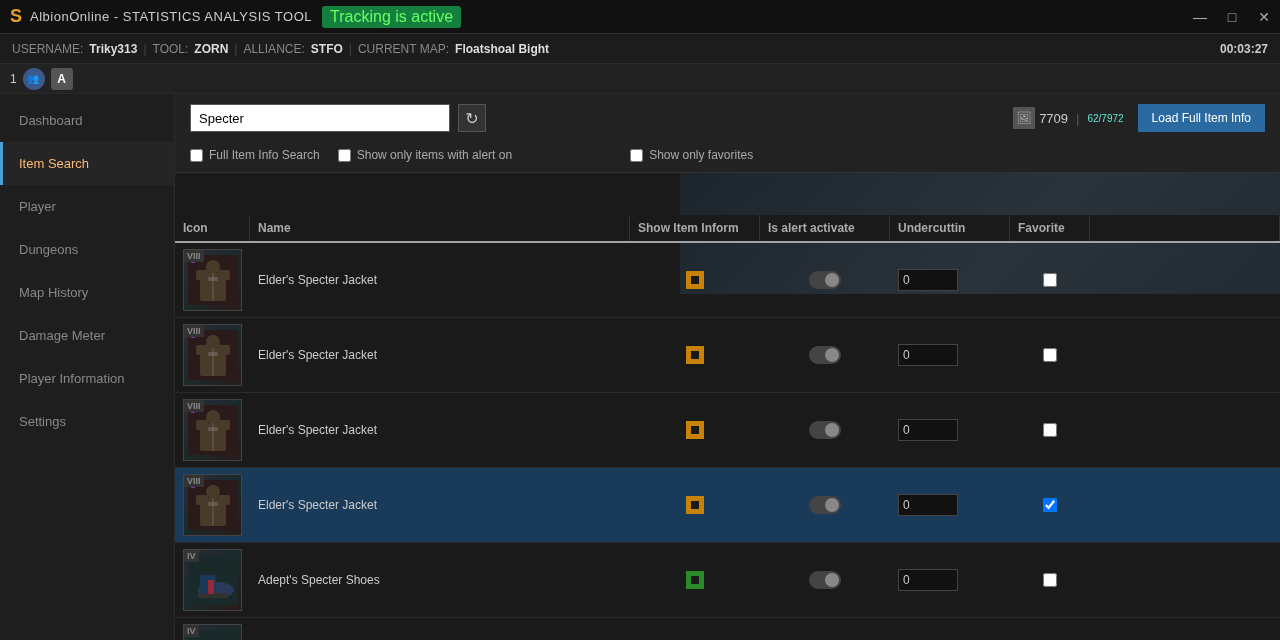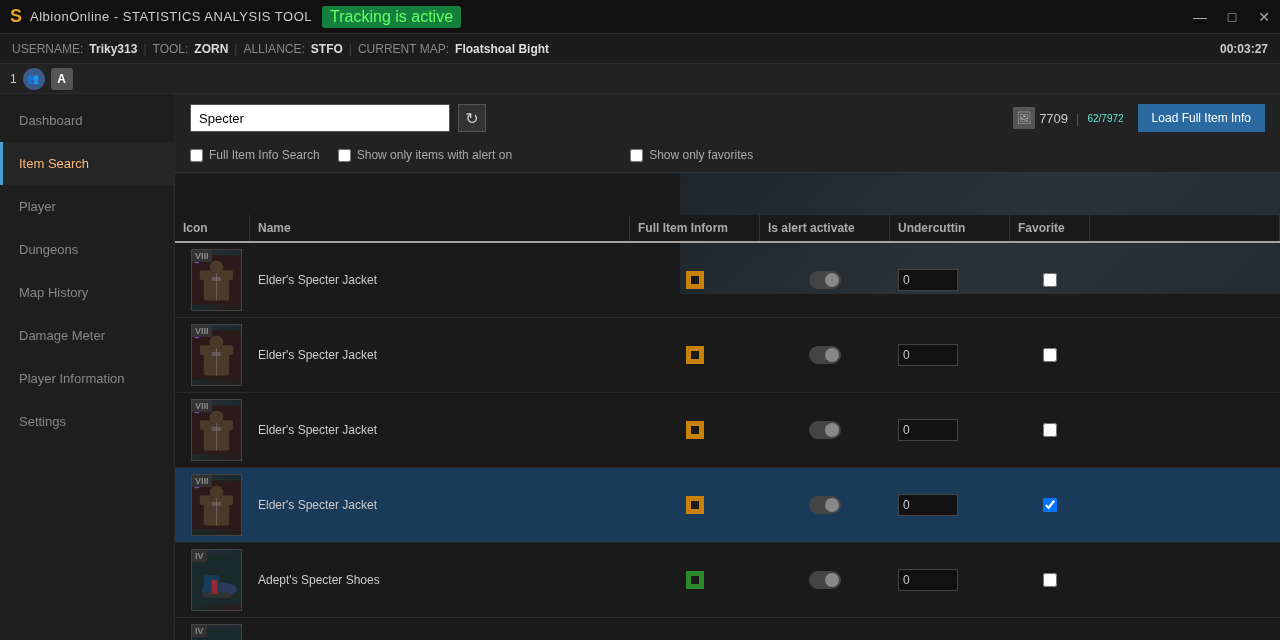--- a/index.html
+++ b/index.html
@@ -278,21 +278,20 @@
     .item-icon {
       width: 62px;
       height: 62px;
       background: linear-gradient(135deg, #2a2a3a 0%, #1a2a2a 50%, #2a1a1a 100%);
       border: 1px solid #444;
       display: flex;
       align-items: center;
       justify-content: center;
       position: relative;
       overflow: hidden;
-      margin-left: 8px;
     }
     .item-icon .tier-badge {
       position: absolute;
       top: 0; left: 0;
       background: #333;
       color: #888;
       font-size: 9px;
       padding: 1px 3px;
       font-weight: bold;
     }
@@ -413,21 +412,21 @@
           <input type="checkbox" class="fav-checkbox" style="">
           <span class="checkbox-label">Show only favorites</span>
         </label>
       </div>
     </div>
 
     <div id="table-area">
       <div class="table-header">
         <div class="th">Icon</div>
         <div class="th">Name</div>
-        <div class="th">Full Item Inform</div>
+        <div class="th">Show Item Inform</div>
         <div class="th">Is alert activate</div>
         <div class="th">Undercuttin</div>
         <div class="th">Favorite</div>
         <div class="th"></div>
       </div>
 
     <div class="table-row">
       <div class="td">
         <div class="item-icon">
           <span class="tier-badge">VIII</span>

